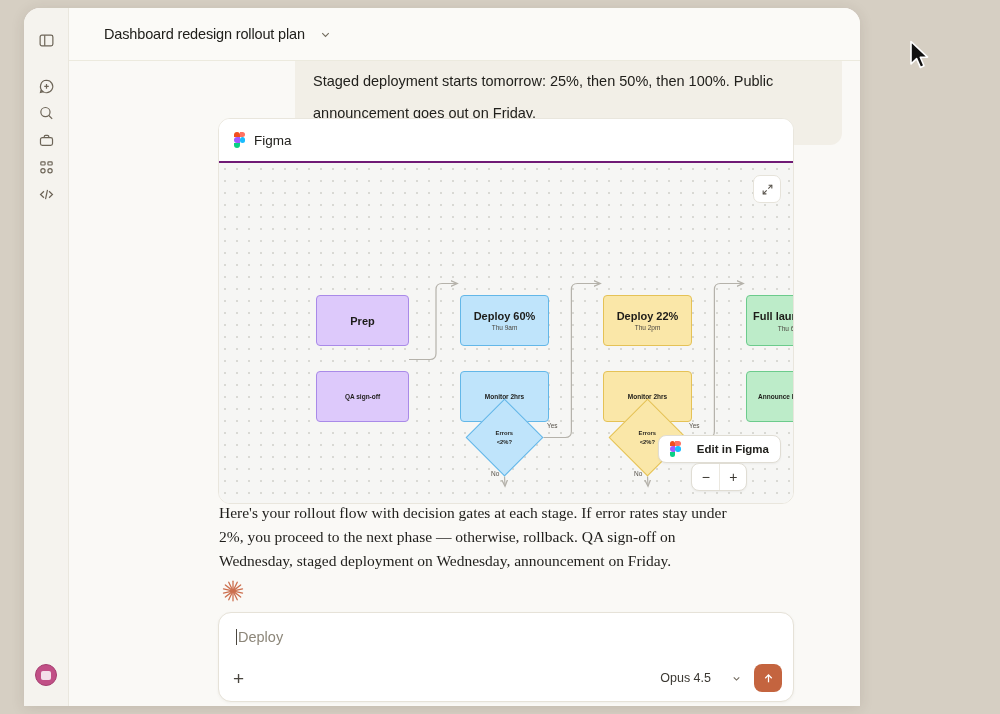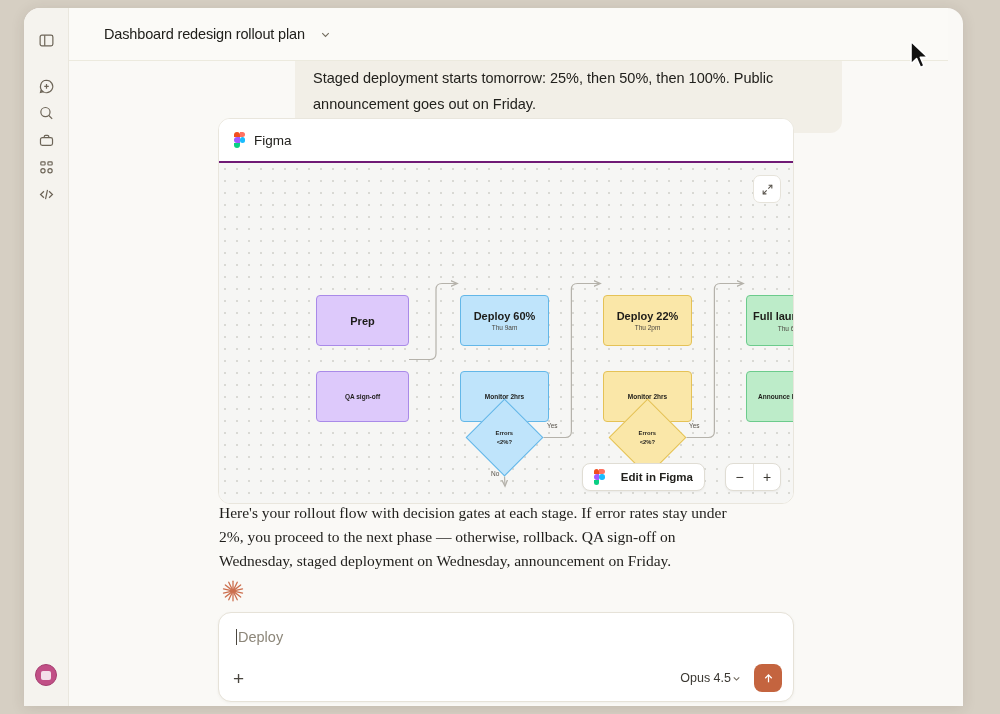--- a/index.html
+++ b/index.html
@@ -12,21 +12,21 @@
   #app {
     position: relative;
     width: 1000px; height: 714px;
     background: #d6cfc3;
   }
 
   
   .window {
     position: absolute;
     left: 24px; top: 8px;
-    width: 939px; height: 698px;
+    width: 836px; height: 698px;
     background: #faf9f6;
     border-radius: 16px 16px 0 0;
     overflow: hidden;
     box-shadow: 0 2px 14px rgba(60,50,35,.13);
   }
 
   
   .rail {
     position: absolute; left: 0; top: 0;
     width: 45px; height: 698px;
@@ -88,21 +88,21 @@
   }
 
   .msg-user {
     position: absolute;
     left: 226px; top: -10px;
     width: 547px;
     background: #f2efe7;
     border-radius: 12px;
     padding: 14px 18px 16px 18px;
     font-size: 14.5px;
-    line-height: 26px;
+    line-height: 32px;
     color: #22211d;
   }
 
   
   .card {
     position: absolute;
     left: 149px; top: 57px;
     width: 576px;
     background: #ffffff;
     border: 1px solid #e9e6dd;
@@ -172,21 +172,21 @@
     font-size: 5.8px; font-weight: bold; color:#1d1c19;
     text-align:center; line-height: 9px;
     white-space: nowrap;
   }
   .edge-label {
     position: absolute;
     font-size: 6.5px; color: #57524a;
   }
   .foot-tools {
     position: absolute; right: 12px; bottom: 12px;
-    display: flex; align-items: center; gap: 20px;
+    display: flex; align-items: center; gap: 0; flex-direction: column;
   }
   .btn-edit {
     height: 28px; padding: 0 11px;
     background: #fff; border: 1px solid #e0ddd4;
     border-radius: 8px;
     display:flex; align-items:center; gap:7px;
     font-size: 11.5px; font-weight: bold; color:#22211d;
     box-shadow: 0 1px 2px rgba(0,0,0,.05);
   }
   .zoom-group {
@@ -240,21 +240,21 @@
   }
   .composer-row {
     position: absolute; left: 0; bottom: 0;
     width: 100%; height: 46px;
     display: flex; align-items: center;
     padding: 0 11px 0 14px;
   }
   .plus-btn { font-size: 19px; color: #4a463f; line-height: 1; }
   .spacer { flex: 1; }
   .model-pick {
-    display:flex; align-items:center; gap:0;
+    display:flex; align-items:center; gap:20px;
     font-size: 12.5px; color: #3b3832; margin-right: 12px;
   }
   .model-pick svg { width: 11px; height: 11px; display:block; color:#6d6558;}
   .send-btn {
     width: 28px; height: 28px;
     background: #c4643f; border-radius: 8px;
     display:flex; align-items:center; justify-content:center;
     color:#fff;
   }
   .send-btn svg { width: 13px; height: 13px; display:block; }

